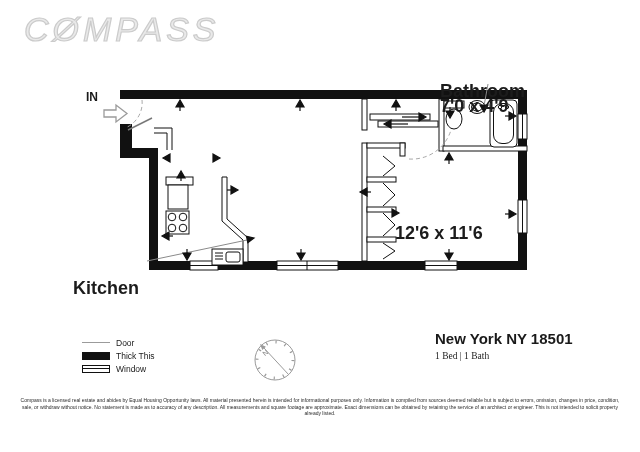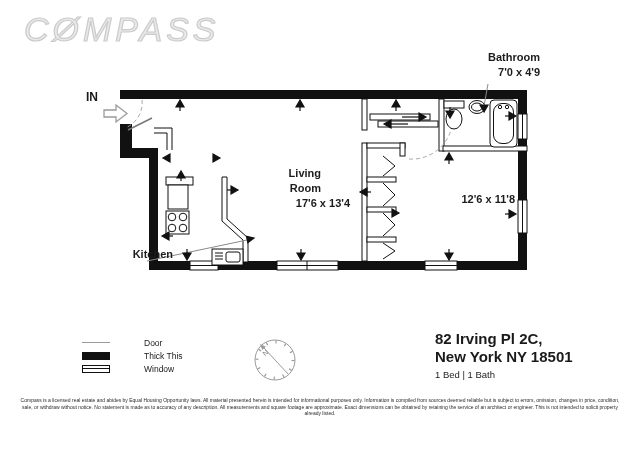--- a/index.html
+++ b/index.html
@@ -5,29 +5,29 @@
   html,body{margin:0;padding:0;background:#fff;}
   .canvas{
     position:relative;width:640px;height:452px;background:#ffffff;overflow:hidden;
     font-family:"Liberation Sans", sans-serif;color:#1a1a1a;
   }
   .abs{position:absolute;}
   .logo{
     left:24px;top:10px;font-size:34px;font-weight:500;letter-spacing:4px;
     color:#e9e9e9;font-style:italic;-webkit-text-stroke:1.2px #cbcbcb;
   }
-  .room-label{position:absolute;text-align:right;font-size:11px;font-weight:600;line-height:15px;color:#1c1c1c;}
+  .room-label{position:absolute;text-align:left;font-size:18px;font-weight:600;line-height:15px;color:#1c1c1c;margin-top:34px;}
   .room-label .nm{margin:0 auto;}
   .room-label .dm{white-space:nowrap;}
   .in-label{left:86px;top:90px;font-size:12px;font-weight:600;}
   .address{left:435px;top:330px;text-align:left;}
   .address .l1,.address .l2{font-size:15px;font-weight:700;line-height:18px;}
-  .address .l3{font-size:9.5px;font-weight:500;margin-top:3px;color:#222;}
+  .address .l3{font-size:9.5px;font-weight:500;margin-top:3px;color:#222;font-family:Liberation Serif, serif;}
   .legend{left:82px;top:338px;}
-  .legend .row{display:flex;align-items:center;margin-bottom:4px;height:9px;gap:28px;}
+  .legend .row{display:flex;align-items:center;margin-bottom:4px;height:9px;}
   .legend .sw{width:28px;margin-right:6px;flex:0 0 28px;}
   .legend .lbl{font-size:8.5px;color:#1a1a1a;}
   .sw-door{height:0;border-top:1.5px solid #9b9b9b;}
   .sw-wall{height:8px;background:#111;}
   .sw-window{height:8px;background:#fff;border:1px solid #111;position:relative;box-sizing:border-box;}
   .sw-window:after{content:"";position:absolute;left:0;right:0;top:2.5px;border-top:1px solid #111;}
   .disclaimer{
     left:20px;top:397px;width:600px;text-align:center;
     font-size:5px;line-height:6.5px;color:#2a2a2a;
   }
@@ -187,27 +187,23 @@
   </svg>
 
   <div class="abs logo">CØMPASS</div>
 
   <div class="room-label" style="left:440px;top:50px;width:100px;">
     <div class="nm">Bathroom</div>
     <div class="dm">7'0 x 4'9</div>
   </div>
 
 
-  <div class="room-label" style="left:240px;top:166px;width:110px;">
-    <div class="nm" style="width:52px;">Living Room</div>
-    <div class="dm">17'6 x 13'4</div>
-  </div>
 
   <div class="room-label" style="left:395px;top:192px;width:120px;">
-    <div class="dm">12'6 x 11'8</div>
+    <div class="dm">12'6 x 11'6</div>
   </div>
 
   <div class="room-label" style="left:73px;top:247px;width:100px;">
     <div class="nm">Kitchen</div>
   </div>
 
   <div class="abs in-label">IN</div>
 
   <div class="abs legend">
     <div class="row">
@@ -218,20 +214,19 @@
       <div class="sw sw-wall"></div>
       <div class="lbl">Thick This</div>
     </div>
     <div class="row">
       <div class="sw sw-window"></div>
       <div class="lbl">Window</div>
     </div>
   </div>
 
   <div class="abs address">
-    <div class="l1">82 Irving Pl 2C,</div>
     <div class="l2">New York NY 18501</div>
     <div class="l3">1 Bed | 1 Bath</div>
   </div>
 
   <div class="abs disclaimer">Compass is a licensed real estate and abides by Equal Housing Opportunity laws. All material presented herein is intended for informational purposes only. Information is compiled from sources deemed reliable but is subject to errors, omission, changes in price, condition, sale, or withdraw without notice. No statement is made as to accuracy of any description. All measurements and square footage are approximate. Exact dimensions can be obtained by retaining the service of an architect or engineer. This is not intended to solicit property already listed.</div>
 
 </div>
 
 </body></html>

